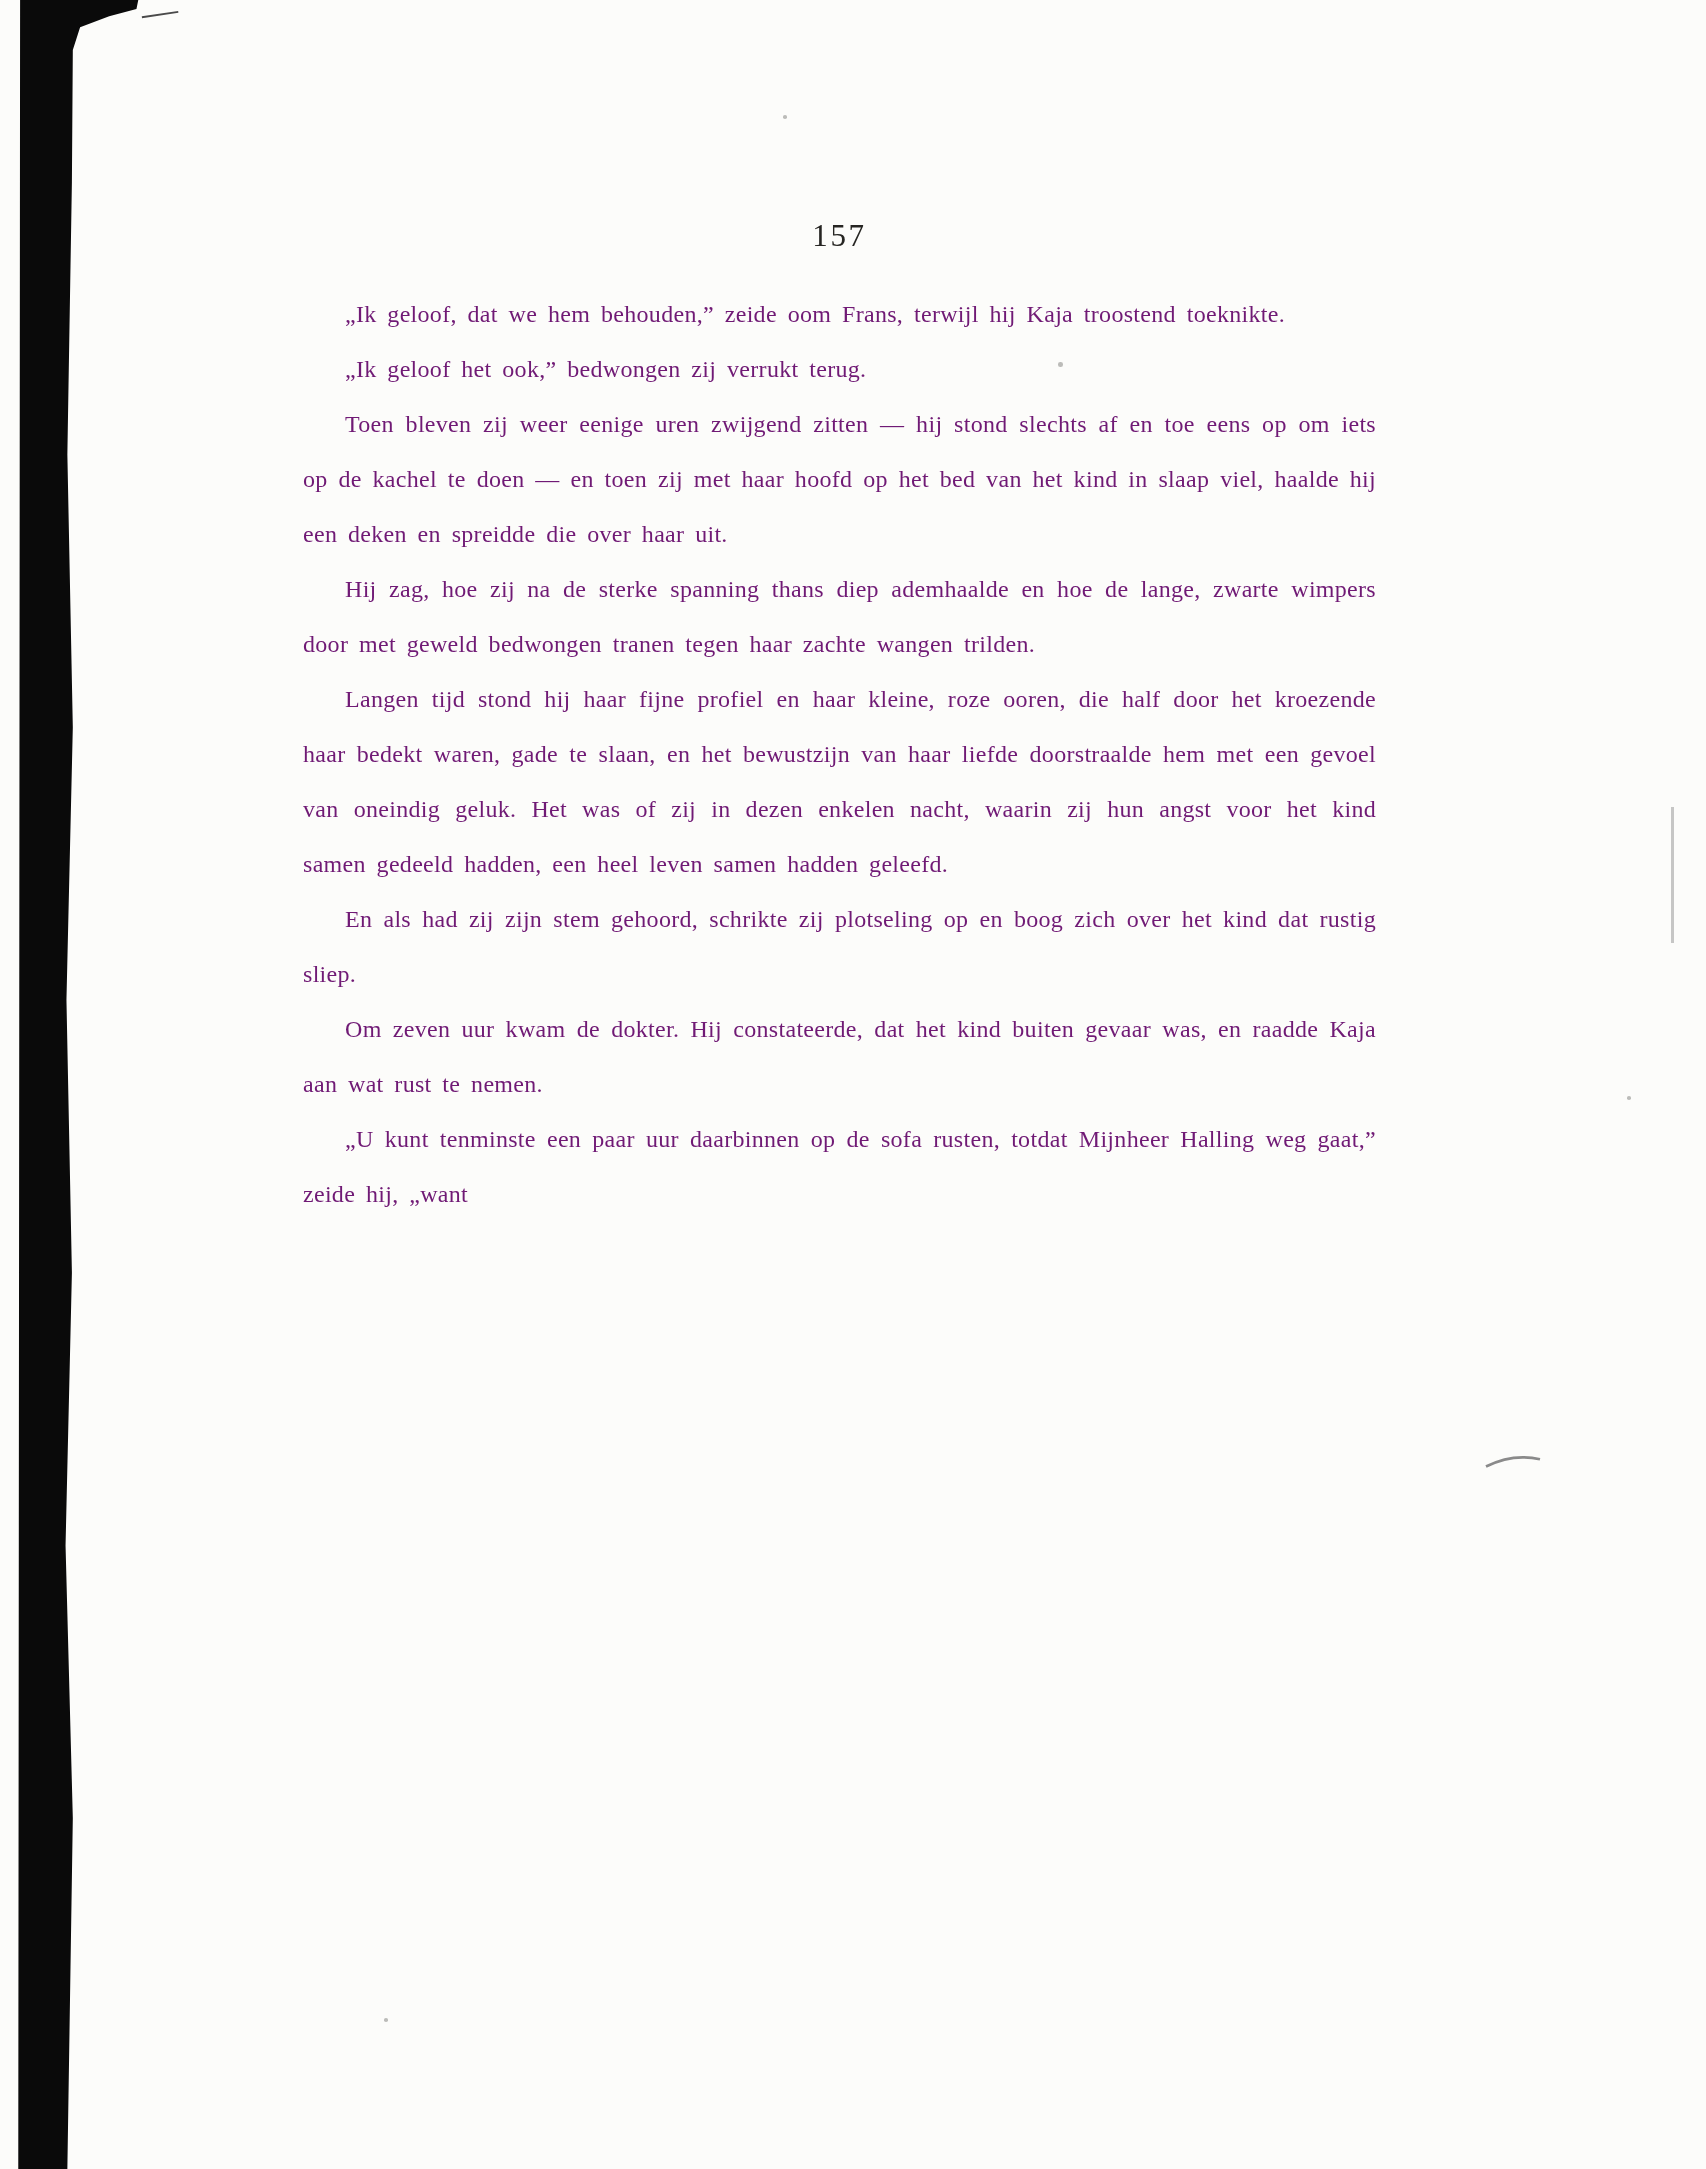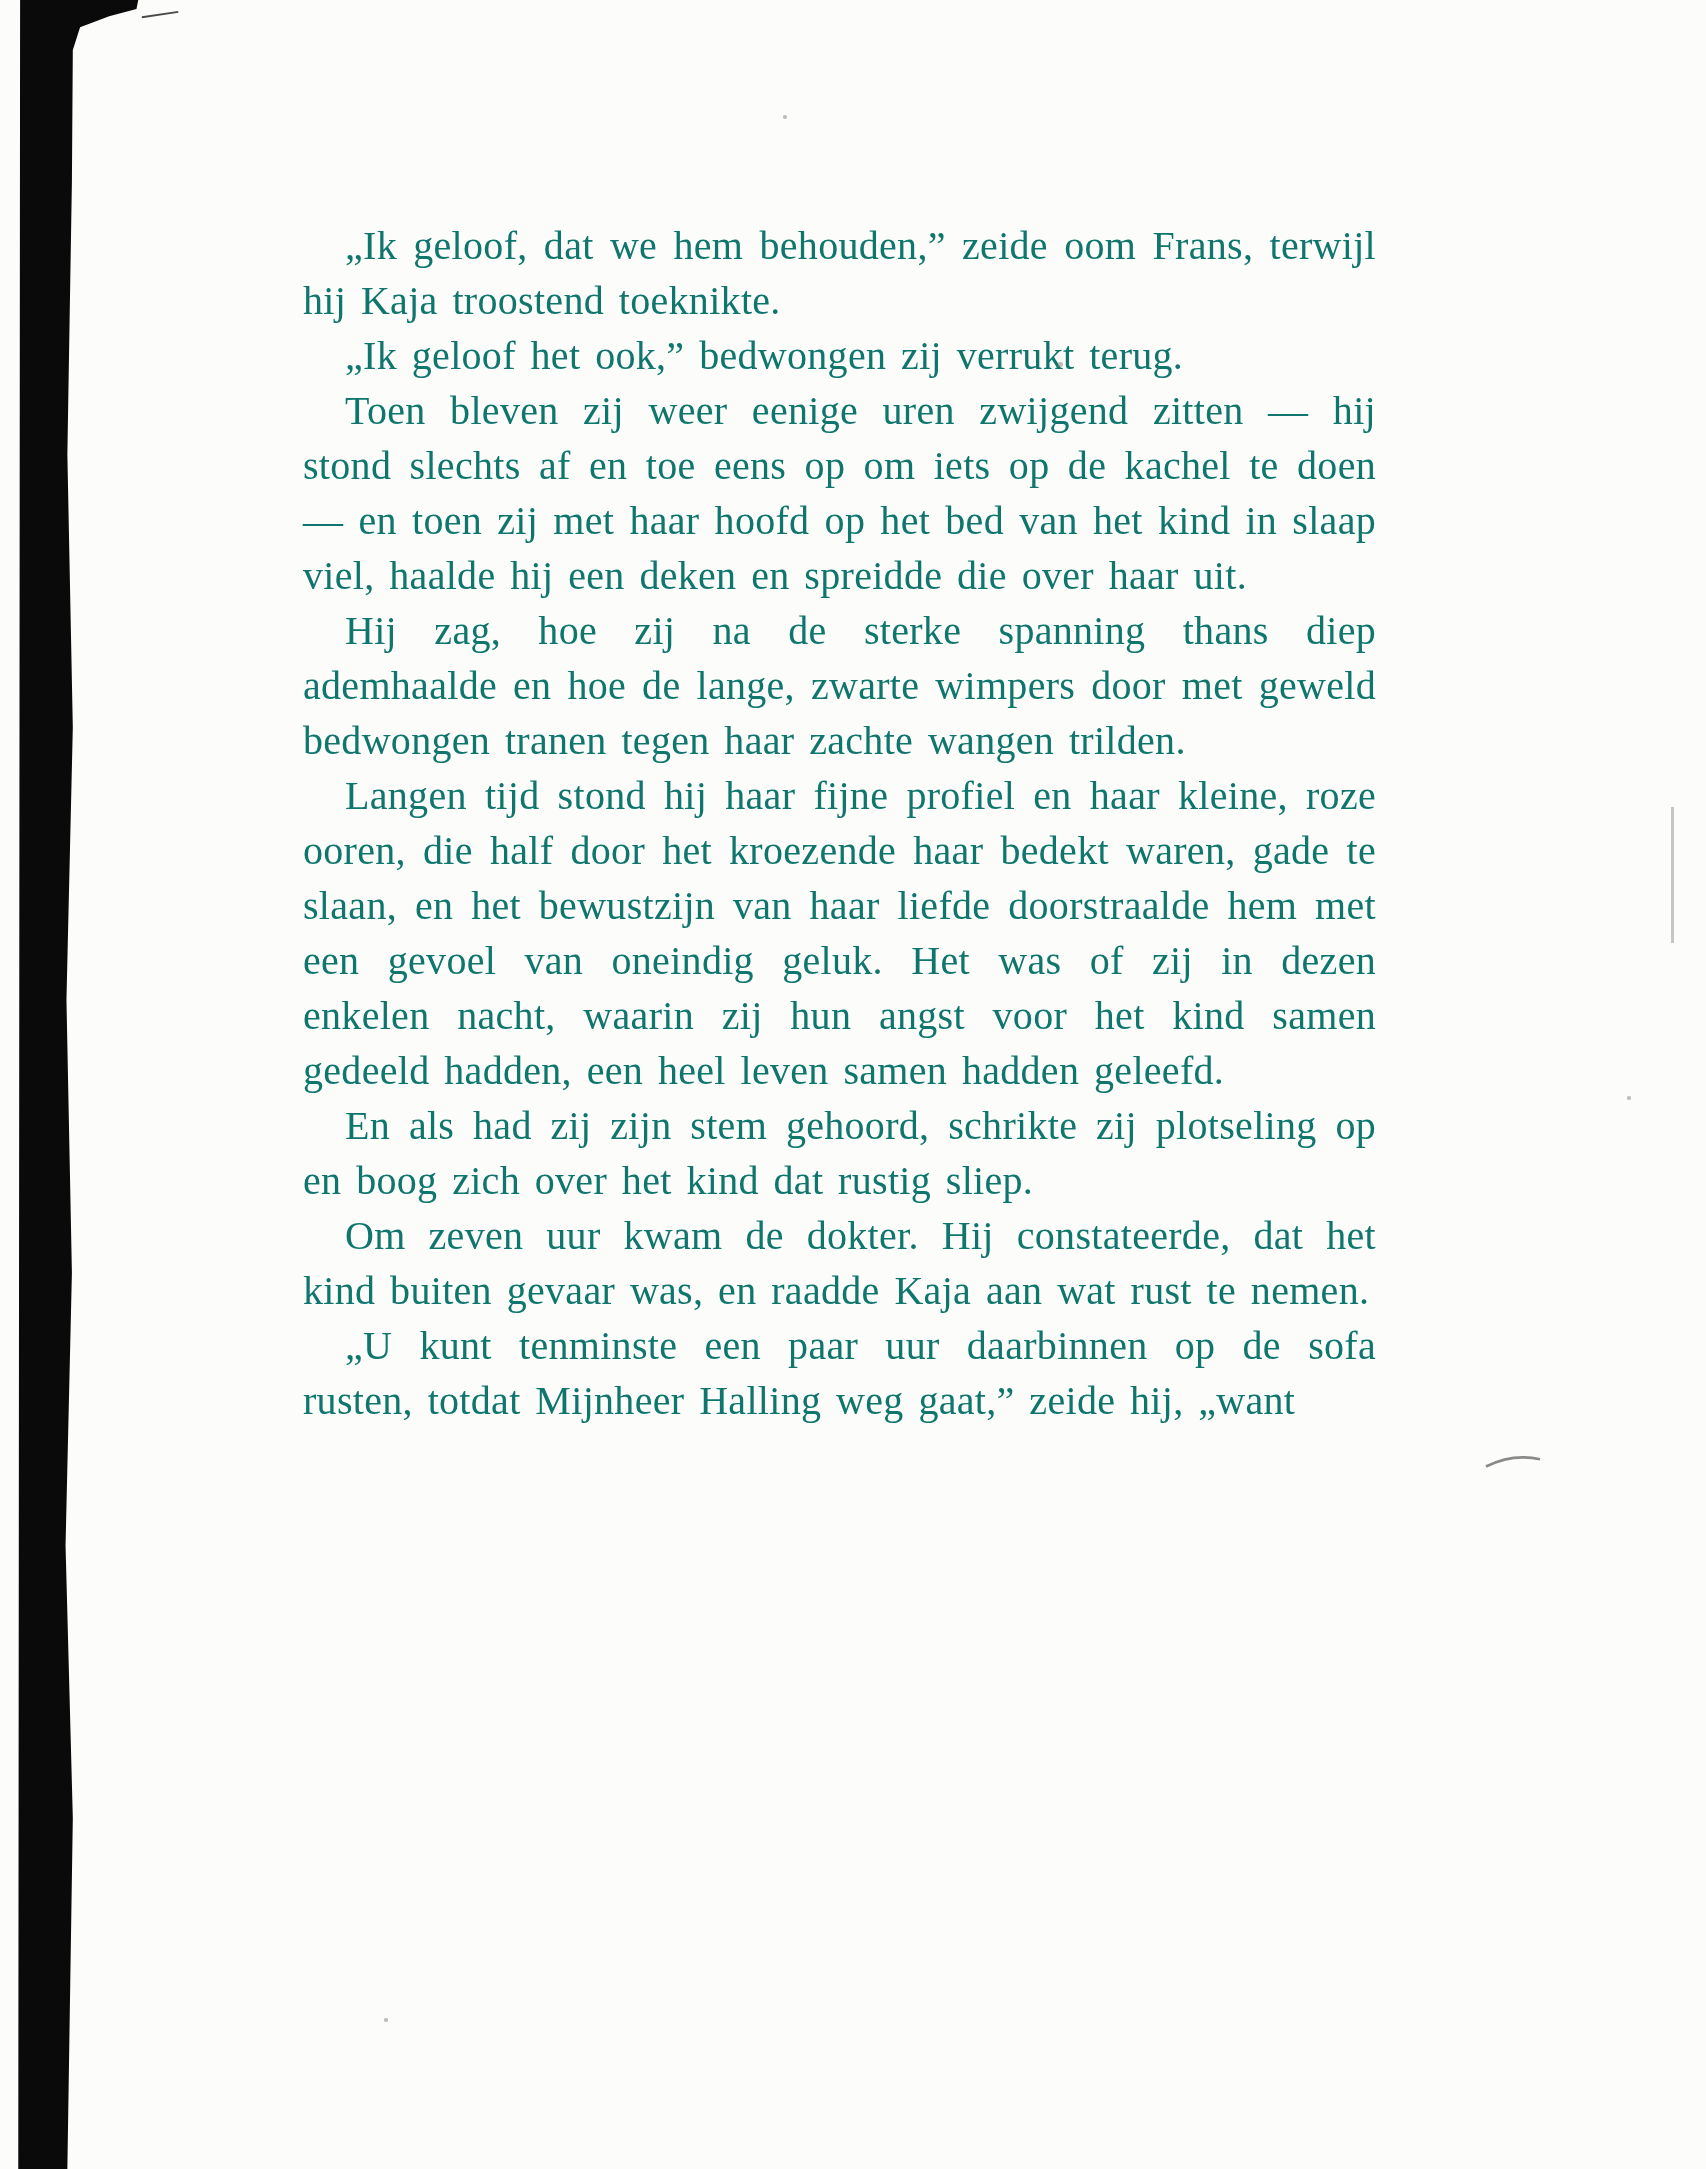--- a/index.html
+++ b/index.html
@@ -31,27 +31,27 @@
   }
   .pagenum {
     text-align: center;
     font-size: 31px;
     letter-spacing: 2.7px;
     margin-bottom: 33px;
     color: #262522;
   }
   .para {
     margin: 0;
-    font-size: 40px;
+    font-size: 24px;
     line-height: 55px;
     text-align: justify;
     text-indent: 42px;
     letter-spacing: 0.3px;
     word-spacing: 4.5px;
-    color: #0f766e;
+    color: #701a75;
   }
   
   .artifact { position: absolute; pointer-events: none; }
   .vline {
     left: 1671px; top: 807px;
     width: 2.7px; height: 136px;
     background: #b8b8b8; opacity: .8;
   }
   .penmark { left: 1484px; top: 1453px; }
   .speck {
@@ -68,20 +68,21 @@
 <body>
 
 <div class="paper">
 
   <svg class="gutter-svg" width="182" height="2169" viewBox="0 0 200 2386" aria-hidden="true">
     <polygon fill="#0a0a0a" points="22,0 152,0 150,10 120,18 88,30 80,55 79,200 74,500 80,800 73,1100 79,1400 72,1700 80,2000 74,2386 20,2386"></polygon>
     <line x1="156" y1="19" x2="196" y2="13" stroke="#4a4a4a" stroke-width="2"></line>
   </svg>
 
   <div class="textblock">
+    <div class="pagenum">157</div>
     <p class="para">„Ik geloof, dat we hem behouden,” zeide oom Frans, terwijl hij Kaja troostend toeknikte.</p>
     <p class="para">„Ik geloof het ook,” bedwongen zij verrukt terug.</p>
     <p class="para">Toen bleven zij weer eenige uren zwijgend zitten — hij stond slechts af en toe eens op om iets op de kachel te doen — en toen zij met haar hoofd op het bed van het kind in slaap viel, haalde hij een deken en spreidde die over haar uit.</p>
     <p class="para">Hij zag, hoe zij na de sterke spanning thans diep ademhaalde en hoe de lange, zwarte wimpers door met geweld bedwongen tranen tegen haar zachte wangen trilden.</p>
     <p class="para">Langen tijd stond hij haar fijne profiel en haar kleine, roze ooren, die half door het kroezende haar bedekt waren, gade te slaan, en het bewustzijn van haar liefde doorstraalde hem met een gevoel van oneindig geluk. Het was of zij in dezen enkelen nacht, waarin zij hun angst voor het kind samen gedeeld hadden, een heel leven samen hadden geleefd.</p>
     <p class="para">En als had zij zijn stem gehoord, schrikte zij plotseling op en boog zich over het kind dat rustig sliep.</p>
     <p class="para">Om zeven uur kwam de dokter. Hij constateerde, dat het kind buiten gevaar was, en raadde Kaja aan wat rust te nemen.</p>
     <p class="para">„U kunt tenminste een paar uur daarbinnen op de sofa rusten, totdat Mijnheer Halling weg gaat,” zeide hij, „want</p>
   </div>
 

